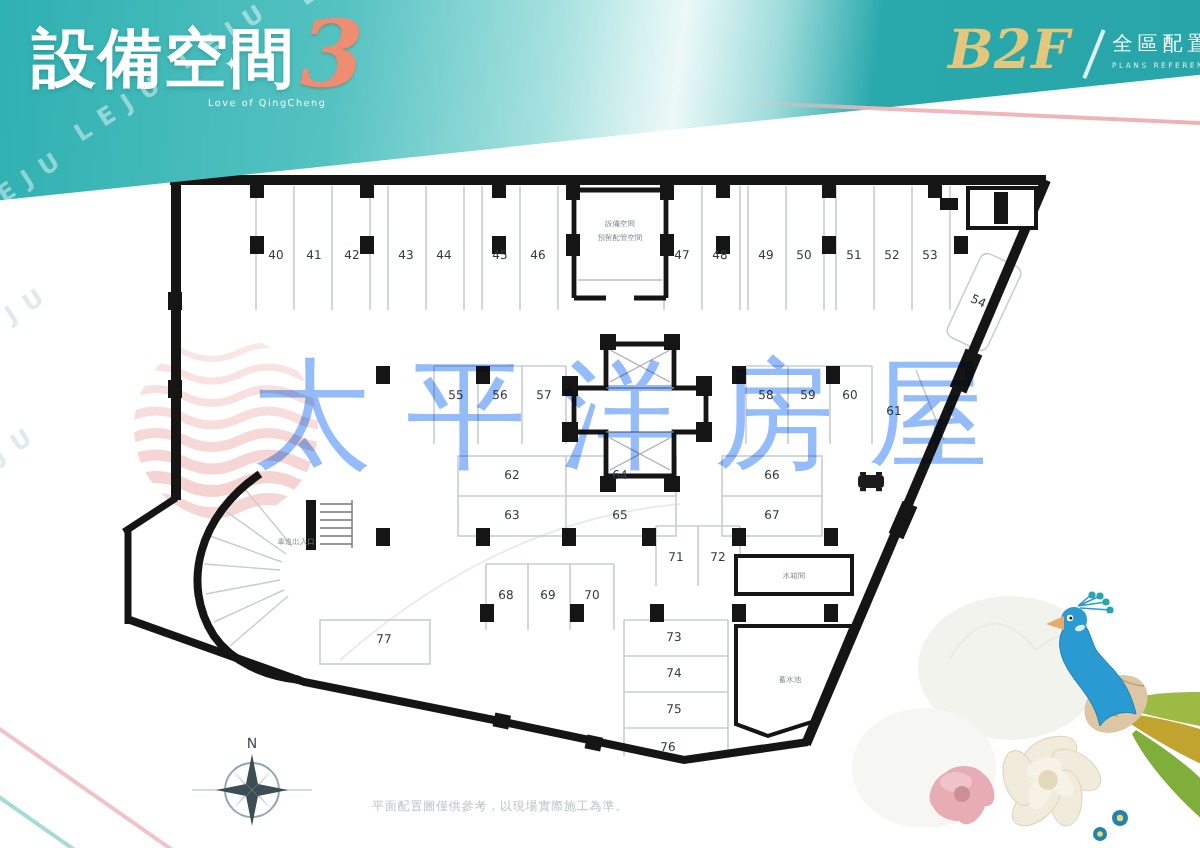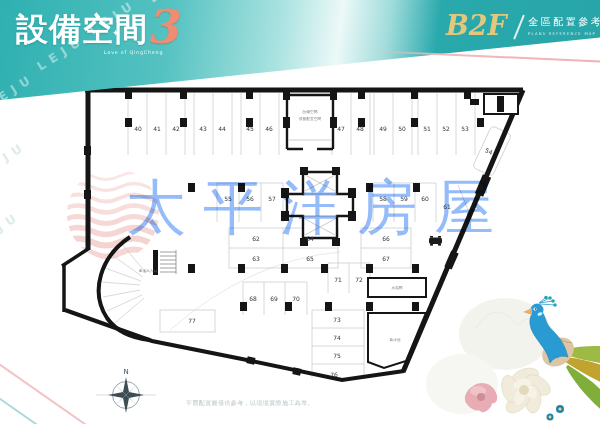--- a/index.html
+++ b/index.html
@@ -27,21 +27,21 @@
   .logo-number{font-family:"DejaVu Serif",serif;font-style:italic;font-weight:700;font-size:46px;
         color:#ef8d73;line-height:.85;margin-left:2px;margin-top:-2px;
         text-shadow:0 1px 1px rgba(170,60,35,.3);}
   .logo-sub{position:absolute;left:104px;top:49px;font-size:6px;color:rgba(255,255,255,.92);
         letter-spacing:1px;transform:scale(.8);transform-origin:left top;white-space:nowrap;}
   .sparkle{position:absolute;left:112px;top:28px;font-size:9px;color:#ffffff;opacity:.95;}
 
   
   .b2f{position:absolute;left:446px;top:12px;display:flex;align-items:flex-start;}
   .b2f-num{font-family:"DejaVu Serif",serif;font-style:italic;font-weight:700;font-size:27px;
-        color:#e3c77c;line-height:1;}
+        color:#e3c77c;line-height:1;margin-left:28px;}
   .b2f-slash{width:1.5px;height:26px;background:rgba(255,255,255,.85);transform:rotate(22deg);
         margin:2px 9px 0 11px;}
   .plan-titles{padding-top:3px;}
   .plan-zh{font-size:10px;color:#ffffff;letter-spacing:2.5px;white-space:nowrap;}
   .plan-en{font-size:6px;color:rgba(255,255,255,.8);letter-spacing:2px;margin-top:2px;
         transform:scale(.62);transform-origin:left top;white-space:nowrap;}
 
   
   .leju{position:absolute;font-weight:700;font-size:12px;letter-spacing:6px;
         transform:rotate(-33deg);white-space:nowrap;}

